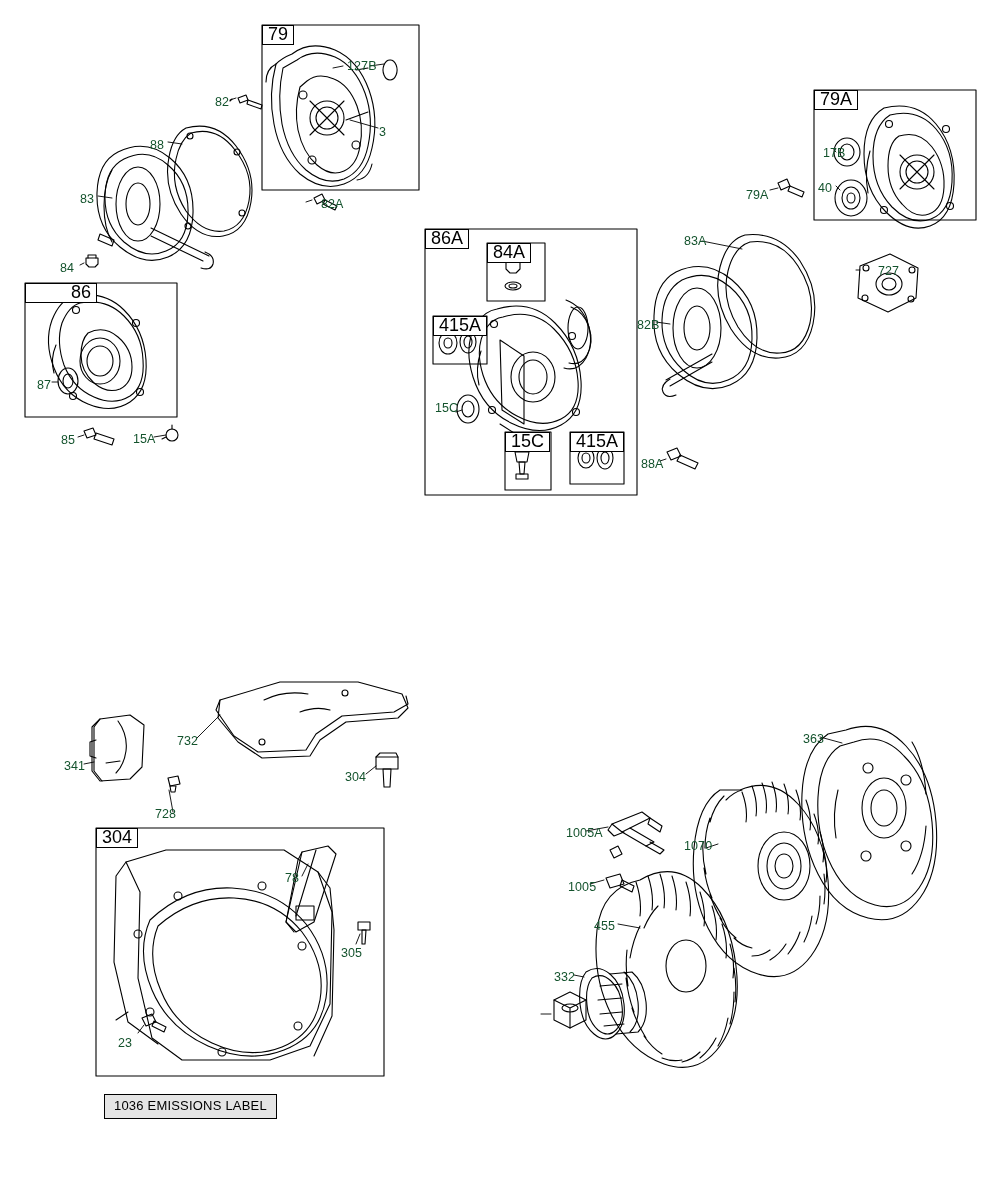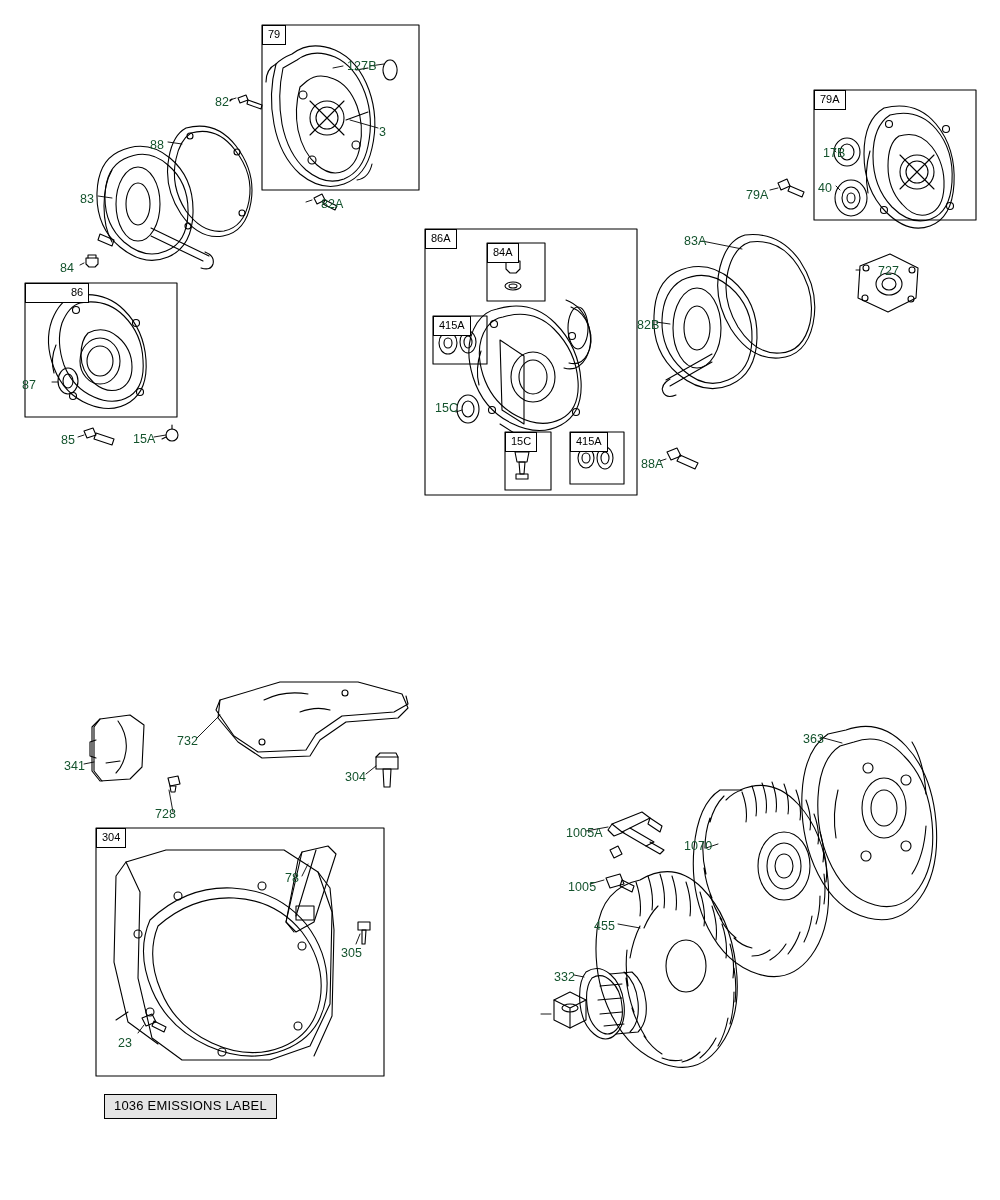--- a/index.html
+++ b/index.html
@@ -25,21 +25,21 @@
   .callout {
     position: absolute;
     font-size: 12.5px;
     line-height: 13px;
     color: #14532d;
     white-space: nowrap;
     letter-spacing: 0.1px;
   }
   .boxlabel {
     position: absolute;
-    font-size: 11px;
+    font-size: 18px;
     line-height: 13px;
     color: #000;
     white-space: nowrap;
     border: 1.3px solid #000;
     background: #fff;
     padding: 2px 5px 3px 5px;
     text-align: center;
   }
   .emissions {
     position: absolute;
@@ -406,21 +406,21 @@
 </svg>
 
 <div>
   <div class="callout" style="left:347px;top:60px;">127B</div>
   <div class="callout" style="left:379px;top:126px;">3</div>
   <div class="callout" style="left:215px;top:96px;">82</div>
   <div class="callout" style="left:150px;top:139px;">88</div>
   <div class="callout" style="left:80px;top:193px;">83</div>
   <div class="callout" style="left:300px;top:198px;margin-left:21px;">82A</div>
   <div class="callout" style="left:60px;top:262px;">84</div>
-  <div class="callout" style="left:22px;top:379px;">87</div>
+  <div class="callout" style="left:37px;top:379px;">87</div>
   <div class="callout" style="left:61px;top:434px;">85</div>
   <div class="callout" style="left:133px;top:433px;">15A</div>
   <div class="callout" style="left:435px;top:402px;">15C</div>
   <div class="callout" style="left:641px;top:458px;">88A</div>
   <div class="callout" style="left:684px;top:235px;">83A</div>
   <div class="callout" style="left:637px;top:319px;">82B</div>
   <div class="callout" style="left:746px;top:189px;">79A</div>
   <div class="callout" style="left:823px;top:147px;">17B</div>
   <div class="callout" style="left:818px;top:182px;">40</div>
   <div class="callout" style="left:841px;top:265px;margin-left:37px;">727</div>

